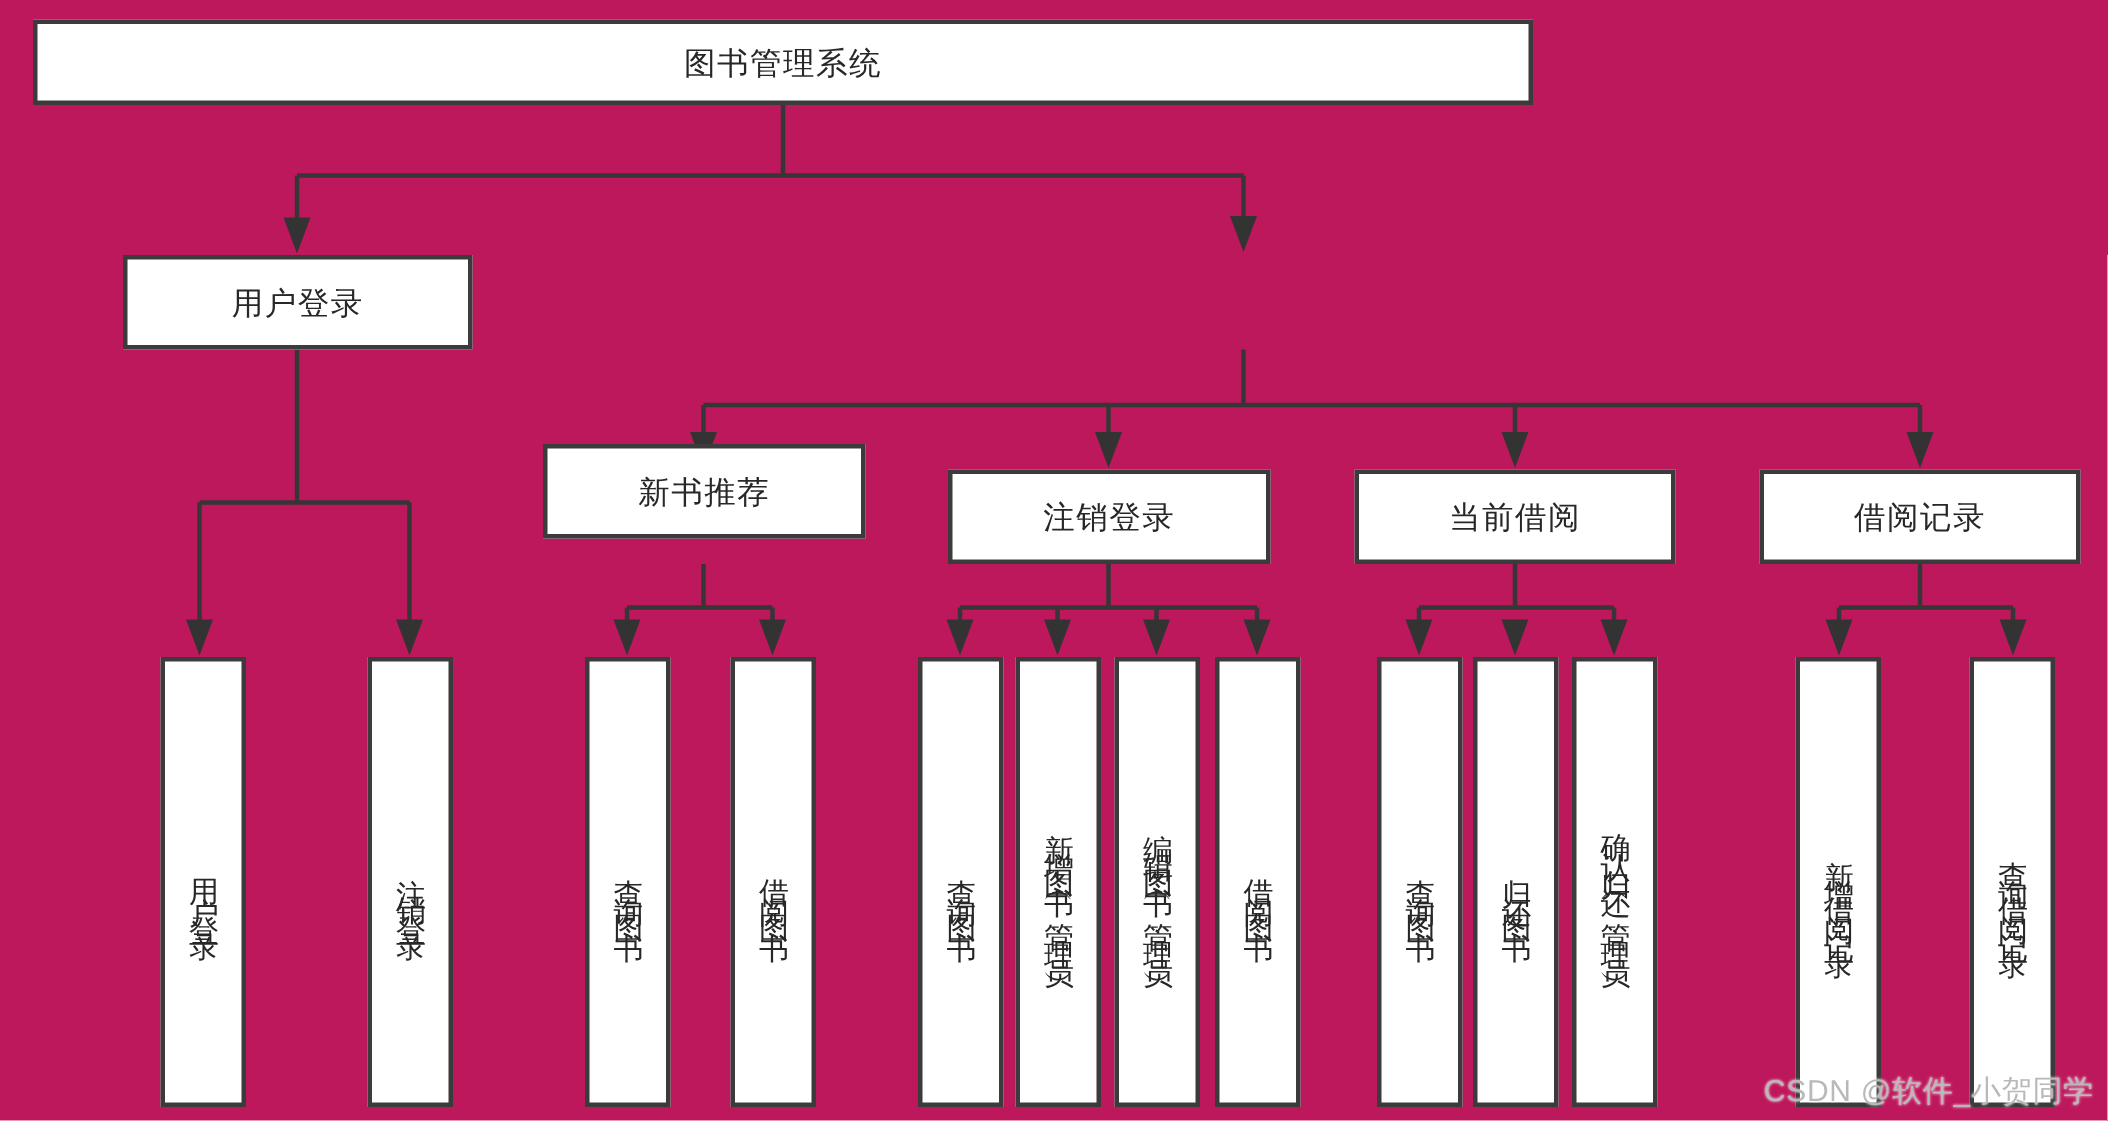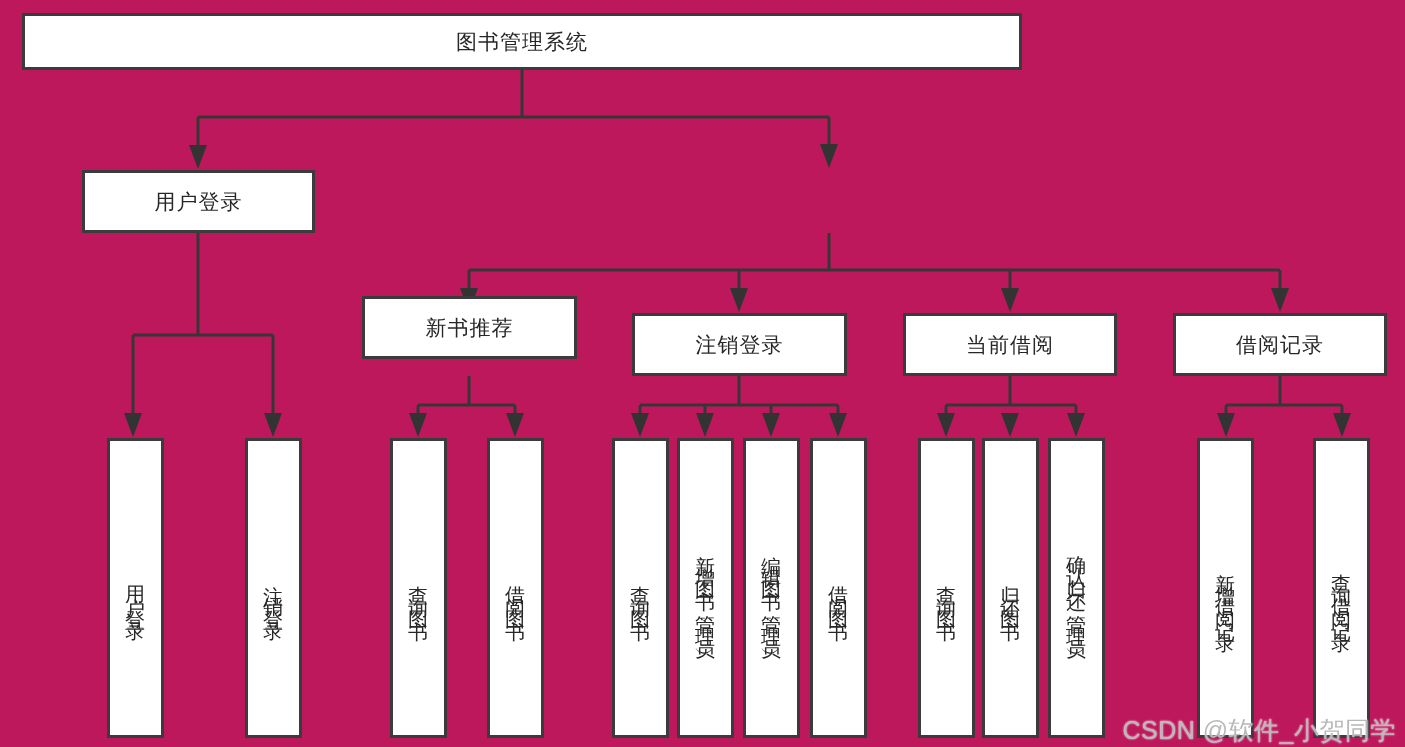--- a/index.html
+++ b/index.html
@@ -46,21 +46,21 @@
   .n3d    {left:1173px;top:313px; width:214px;  height:63px;}
   .leaf   {top:438px; width:57px; height:300px;}
   .lf1 {left:107px;} .lf2 {left:245px;}
   .lf3 {left:390px;} .lf4 {left:487px;}
   .lf5 {left:612px;} .lf6 {left:677px;} .lf7 {left:743px;} .lf8 {left:810px;}
   .lf9 {left:918px;} .lf10{left:982px;} .lf11{left:1048px;}
   .lf12{left:1197px;}.lf13{left:1313px;}
   #watermark{
     position:absolute;
     right:9px;top:714px;
-    font-size:25px;
+    font-size:20px;
     color:#b9b9b9;
     text-shadow:0 0 2px #ffffff;
     z-index:3;
     letter-spacing:0.5px;
     white-space:nowrap;
   }
 </style>
 </head>
 <body>
 

